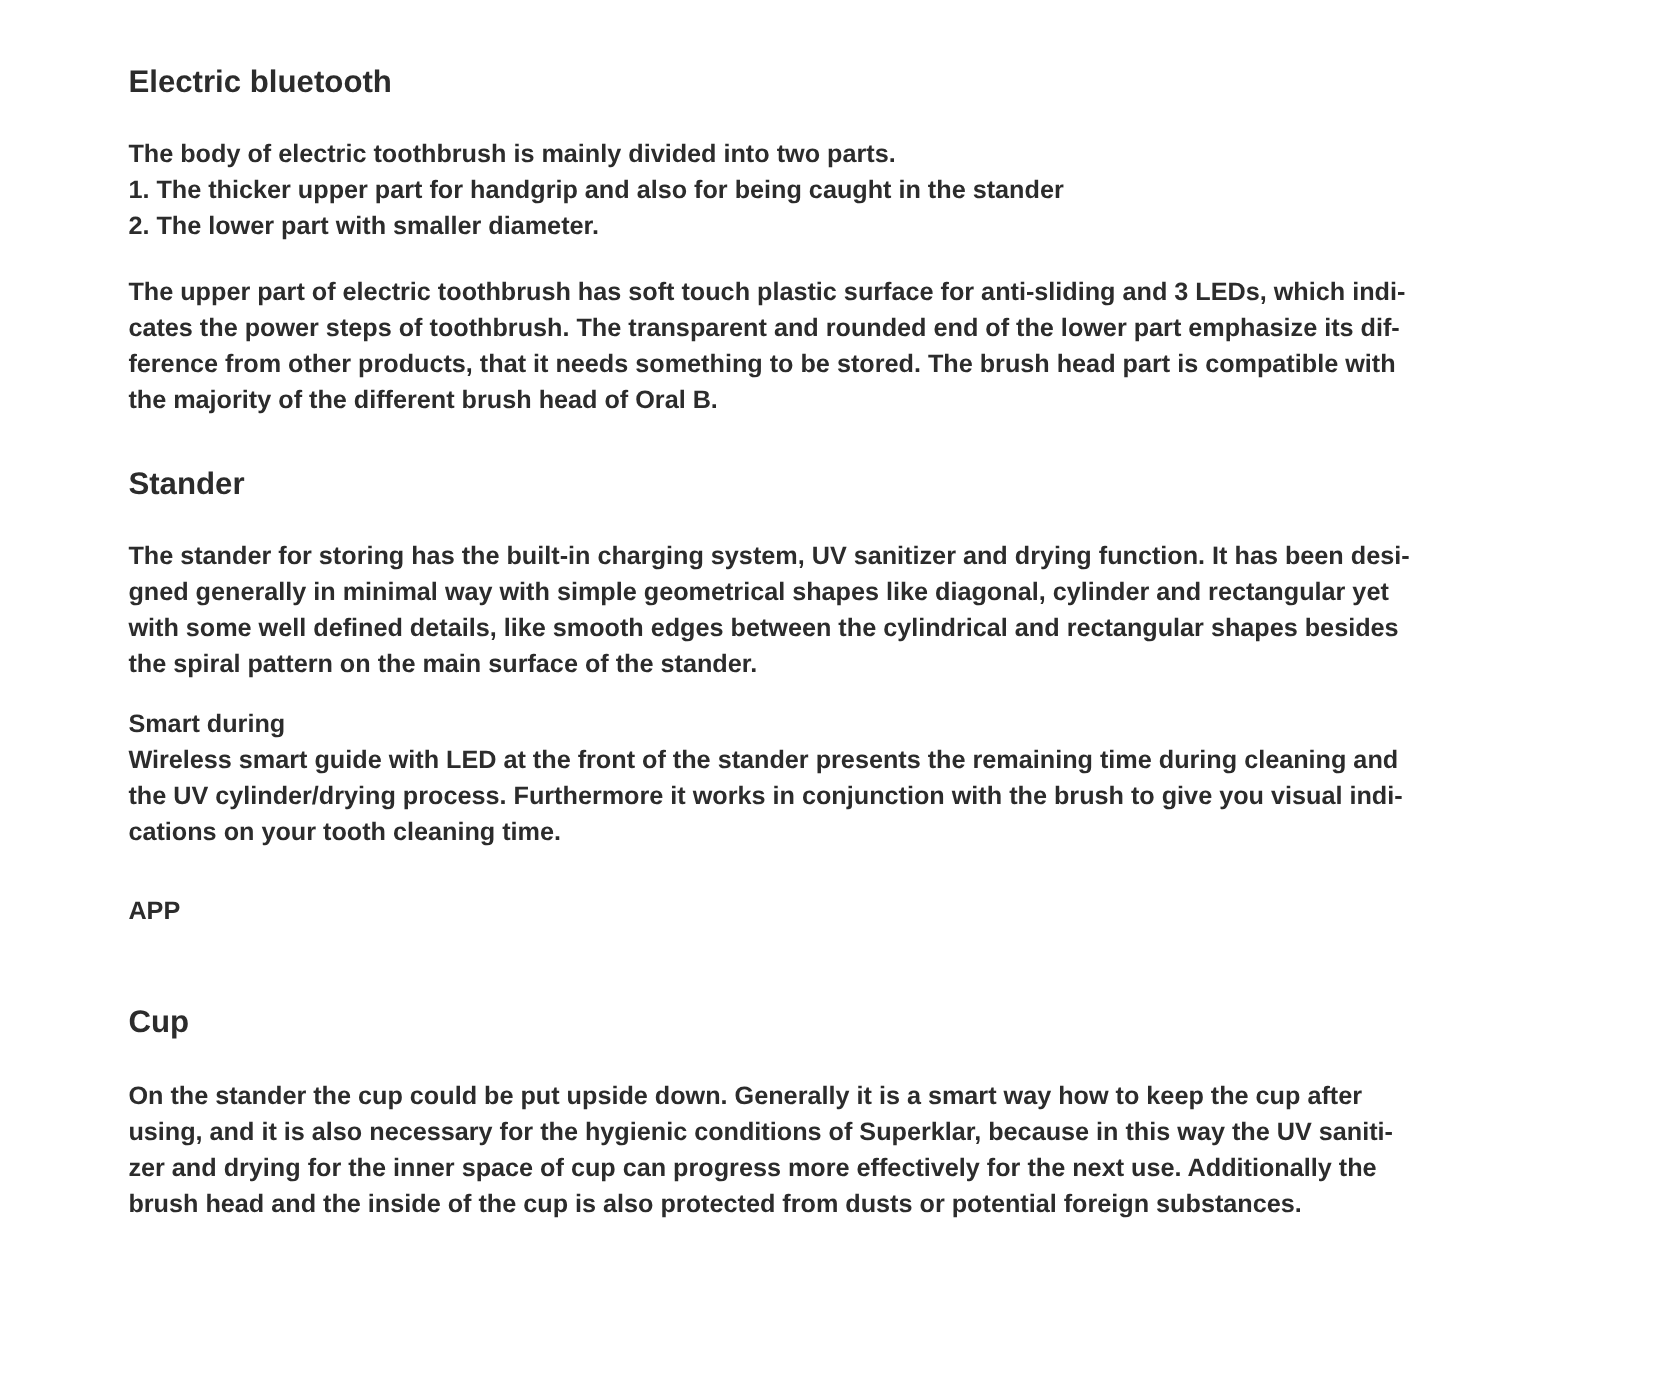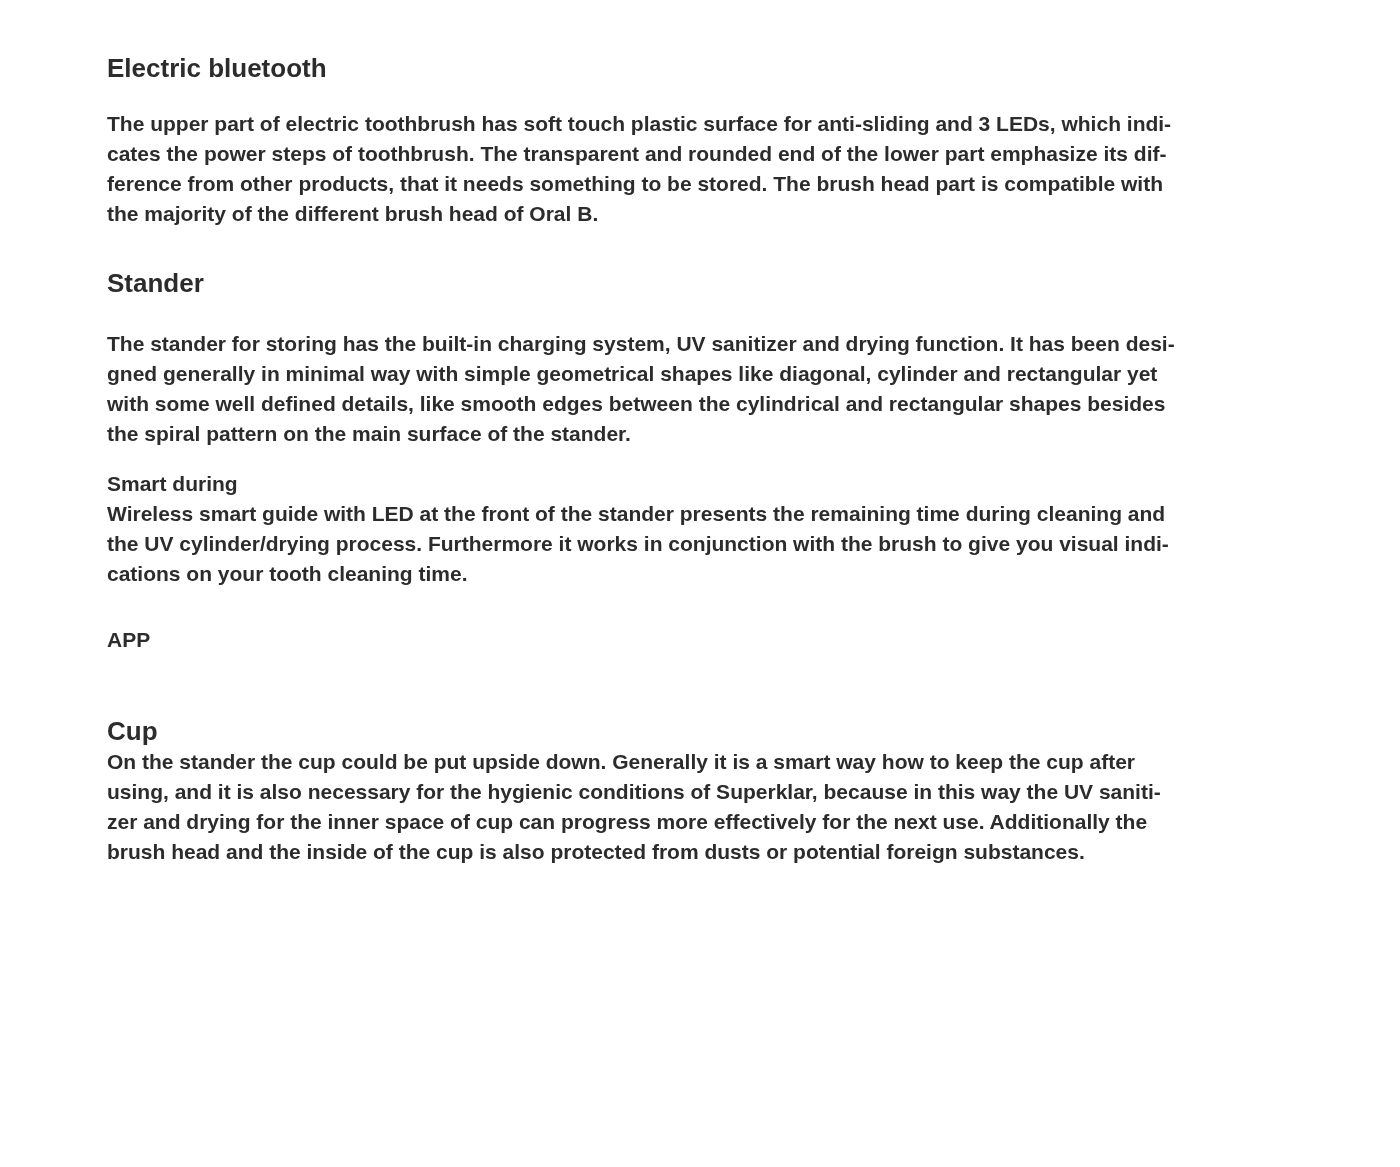--- a/index.html
+++ b/index.html
@@ -28,31 +28,34 @@
     font-size: 21px;
     line-height: 30px;
     margin: 0;
     font-weight: bold;
     white-space: pre-line;
   }
   .mt20 { margin-top: 20px; }
   .mt23 { margin-top: 36px; }
   .mt25 { margin-top: 25px; }
   .mt30 { margin-top: 30px; }
-  .mt32 { }
+  .mt32 { margin-top: 32px; }
   .mt78 { margin-top: 38px; }
   .mt82 { margin-top: 60px; }
 </style>
 </head>
 <body>
 
 <main class="doc">
 
   <section>
     <h1 class="section-heading">Electric bluetooth</h1>
+    <p class="para mt30">The body of electric toothbrush is mainly divided into two parts.
+1. The thicker upper part for handgrip and also for being caught in the stander
+2. The lower part with smaller diameter.</p>
     <p class="para mt25">The upper part of electric toothbrush has soft touch plastic surface for anti-sliding and 3 LEDs, which indi-
 cates the power steps of toothbrush. The transparent and rounded end of the lower part emphasize its dif-
 ference from other products, that it needs something to be stored. The brush head part is compatible with
 the majority of the different brush head of Oral B.</p>
   </section>
 
   <section>
     <h1 class="section-heading mt78">Stander</h1>
     <p class="para mt30">The stander for storing has the built-in charging system, UV sanitizer and drying function. It has been desi-
 gned generally in minimal way with simple geometrical shapes like diagonal, cylinder and rectangular yet

